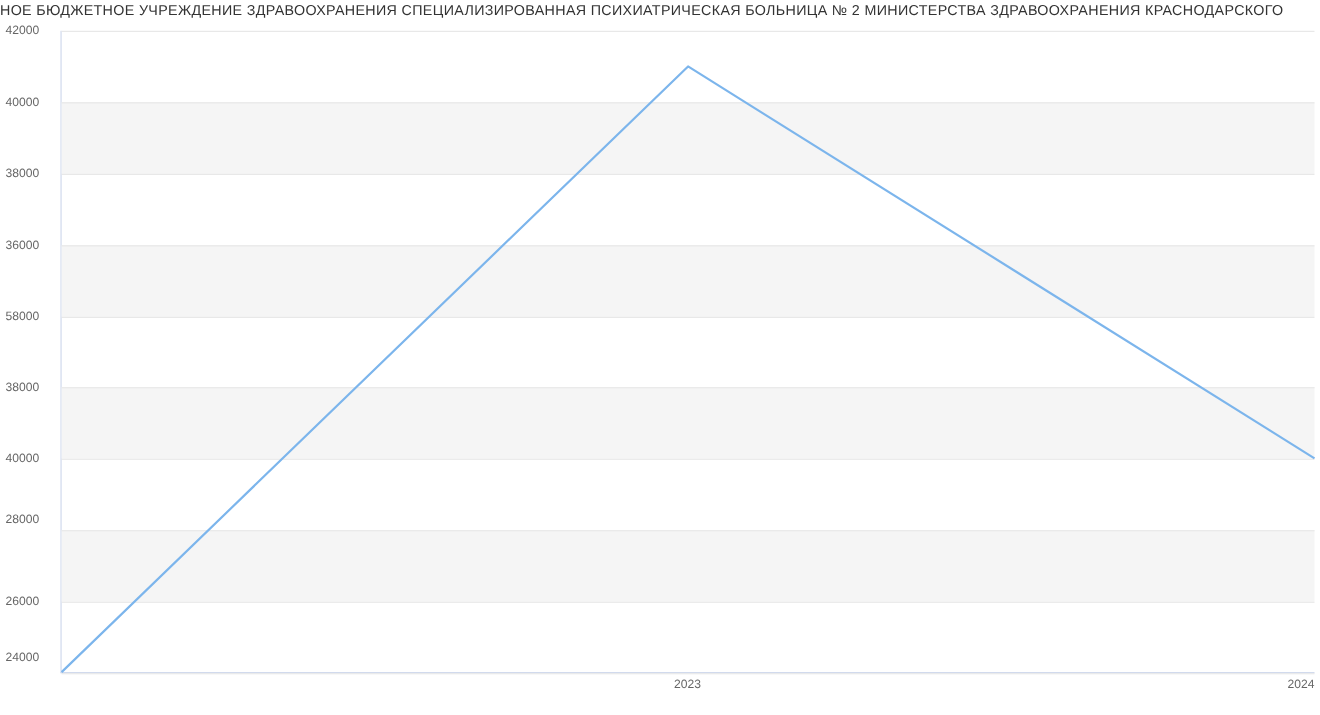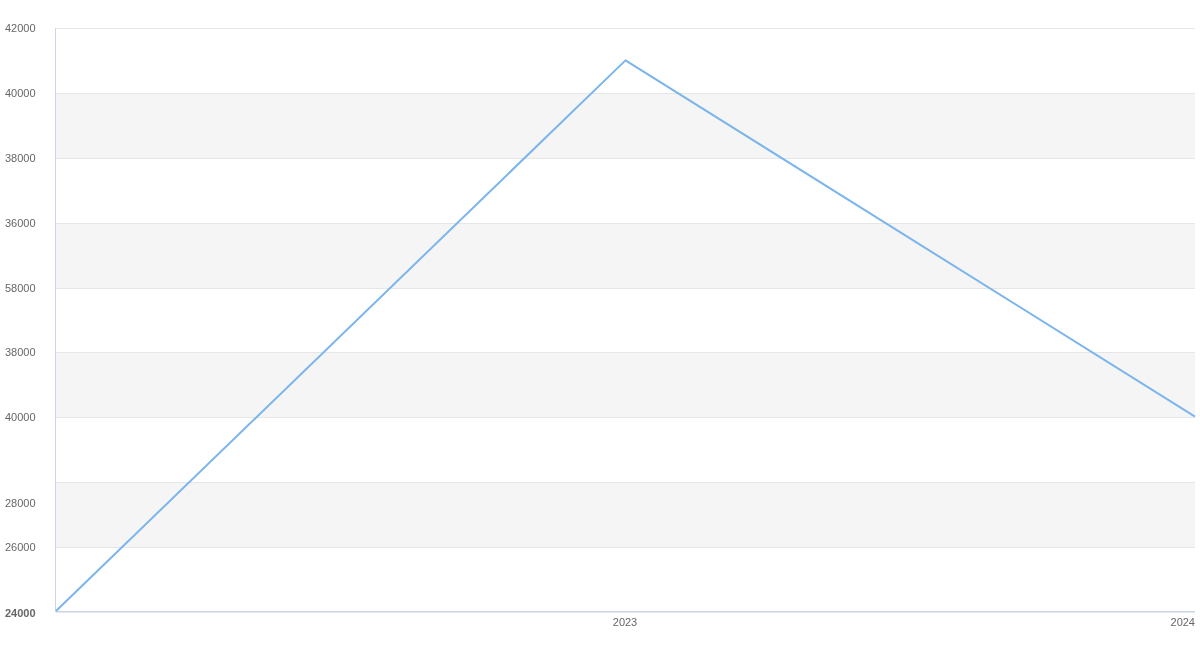--- a/index.html
+++ b/index.html
@@ -76,43 +76,44 @@
     fill: none;
     stroke: #7cb5ec;
     stroke-width: 2;
     stroke-linejoin: round;
   }
 </style>
 </head>
 <body>
 
 <div class="chart-wrap">
+  <div class="title">НОЕ БЮДЖЕТНОЕ УЧРЕЖДЕНИЕ ЗДРАВООХРАНЕНИЯ  СПЕЦИАЛИЗИРОВАННАЯ ПСИХИАТРИЧЕСКАЯ БОЛЬНИЦА № 2 МИНИСТЕРСТВА ЗДРАВООХРАНЕНИЯ КРАСНОДАРСКОГО</div>
 
   <div class="plot">
       <div class="band" style="top: 64.8889px; height: 64.8889px;"></div>
       <div class="band" style="top: 194.667px; height: 64.8889px;"></div>
       <div class="band" style="top: 324.444px; height: 64.8889px;"></div>
       <div class="band" style="top: 454.222px; height: 64.8889px;"></div>
     <div class="gridline" style="top: 584px;"></div>
       <div class="gridline" style="top: 519.111px;"></div>
       <div class="gridline" style="top: 454.222px;"></div>
       <div class="gridline" style="top: 389.333px;"></div>
       <div class="gridline" style="top: 324.444px;"></div>
       <div class="gridline" style="top: 259.556px;"></div>
       <div class="gridline" style="top: 194.667px;"></div>
       <div class="gridline" style="top: 129.778px;"></div>
       <div class="gridline" style="top: 64.8889px;"></div>
       <div class="gridline" style="top: 0px;"></div>
       <svg class="line" viewBox="0 0 1140 584" preserveAspectRatio="none">
       <path class="series-path" d="M0.00 584.00 L570.00 32.44 L1140.00 389.33"></path>
     </svg>
   </div>
-<div class="ytick" style="top: 613px; font-weight: bold;">24000</div>
+<div class="ytick" style="top: 598px;">24000</div>
     <div class="ytick" style="top: 547.111px;">26000</div>
-    <div class="ytick" style="top: 503px;">28000</div>
+    <div class="ytick" style="top: 472px;">28000</div>
     <div class="ytick" style="top: 417.333px;">40000</div>
     <div class="ytick" style="top: 352.444px;">38000</div>
     <div class="ytick" style="top: 287.556px;">58000</div>
     <div class="ytick" style="top: 222.667px;">36000</div>
     <div class="ytick" style="top: 157.778px;">38000</div>
     <div class="ytick" style="top: 92.8889px;">40000</div>
     <div class="ytick" style="top: 28px;">42000</div>
     <div class="xtick" style="left: 55px; transform: translateX(0px); margin-top: 44px;">2022</div>
     <div class="xtick" style="left: 625px;">2023</div>
     <div class="xtick" style="left: 1195px; transform: translateX(-100%);">2024</div>

